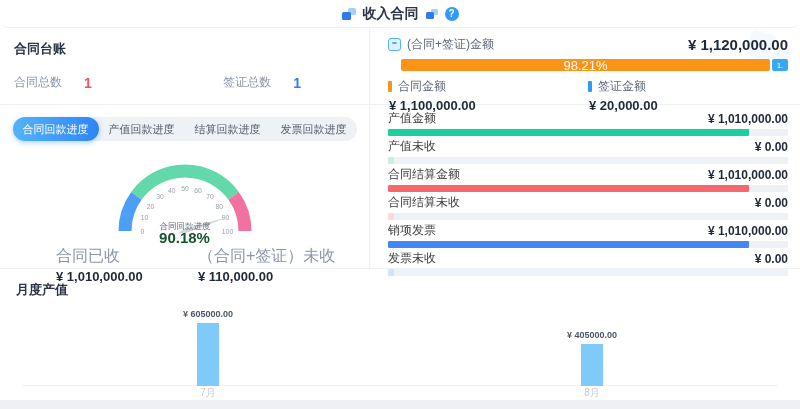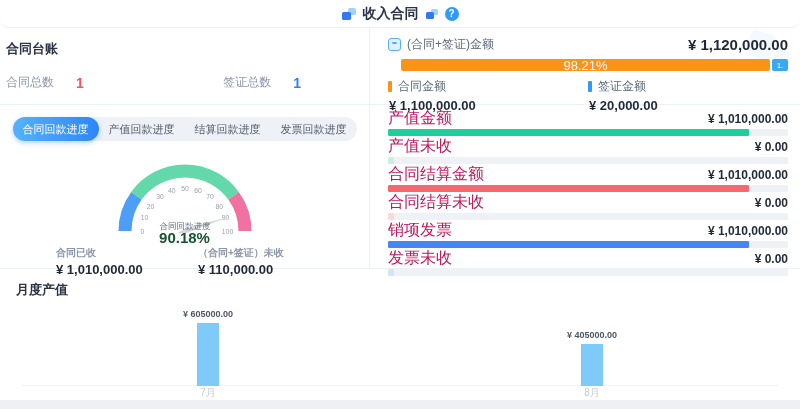--- a/index.html
+++ b/index.html
@@ -18,41 +18,41 @@
   .doc-ic.small .sq-f { width:8px; height:7px; }
   .page-title { font-size:14px; font-weight:bold; color:#2b3346; }
   .help-ic { width:14px; height:14px; border-radius:50%; background:#2f9bf6; color:#fff; font-size:10px; font-weight:bold; display:flex; align-items:center; justify-content:center; cursor:pointer; }
 
   
   .main { display:flex; height:240px; }
   .left { width:393px; border-right:1px solid #edf0f4; }
   .right { flex:1; position:relative; }
 
   
-  .ledger-head { height:77px; padding:12px 14px 0 6px; border-bottom:1px solid #edf0f4; }
+  .ledger-head { height:77px; padding:12px 14px 0 14px; border-bottom:1px solid #edf0f4; }
   .sec-title { font-size:13px; font-weight:bold; color:#2b3346; }
   .stats-row { display:flex; margin-top:16px; align-items:center; }
   .stat { display:flex; align-items:center; gap:22px; }
   .stat + .stat { margin-left:auto; margin-right:54px; }
   .stat .lb { font-size:12px; color:#8c96a9; }
   .stat .vl { font-size:14px; font-weight:bold; }
 
   
   .tabs-wrap { display:flex; justify-content:center; margin-top:12px; }
   .tabs { display:flex; background:#eef1f6; border-radius:13px; align-items:center; }
   .tab { font-size:11px; color:#55606e; padding:0 10px; height:24px; line-height:24px; cursor:pointer; white-space:nowrap; }
   .tab.active { background:linear-gradient(90deg,#55b2f9,#2e86f6); color:#fff; border-radius:13px; box-shadow:0 2px 5px rgba(47,134,246,.35); }
 
   
   .gauge-wrap { display:flex; justify-content:center; margin-top:2px; }
   .gauge-pct { text-align:center; font-size:15px; font-weight:bold; color:#14532d; margin-top:-14px; }
   .gauge-foot { display:flex; margin-top:0px; padding-left:56px; }
   .gfoot { width:140px; }
   .gfoot + .gfoot { margin-left:2px; }
-  .gfoot .lb { font-size:10px; color:#8c96a9; white-space:nowrap;font-weight:bold; }
+  .gfoot .lb { font-size:16px; color:#8c96a9; white-space:nowrap; }
   .gfoot .vl { font-size:13px; font-weight:bold; color:#1f2937; margin-top:2px; }
 
   
   .summary { height:77px; padding:8px 12px 0 18px; border-bottom:1px solid #edf0f4; position:relative; }
   .sum-row1 { display:flex; align-items:center; }
   .sum-ic { width:13px; height:13px; border-radius:3px; border:1.5px solid #59b0f8; background:#dff0fe; position:relative; }
   .sum-ic::after { content:""; position:absolute; left:3px; top:3px; right:3px; height:2px; background:#59b0f8; border-radius:1px; }
   .sum-label { font-size:12px; color:#5f6b7d; margin-left:6px; }
   .sum-total { margin-left:auto; font-size:15px; font-weight:bold; color:#1f2937; }
   .sum-bar { display:flex; gap:2px; margin-top:6px; height:12px; }
@@ -63,21 +63,21 @@
   .leg-col { width:200px; }
   .leg-top { display:flex; align-items:center; gap:6px; }
   .leg-mark { width:4px; height:11px; border-radius:1px; }
   .leg-lb { font-size:12px; color:#5f6b7d; }
   .leg-vl { font-size:13px; font-weight:bold; color:#1f2937; margin-top:3px; margin-left:1px; }
 
   
   .metrics { padding:7px 12px 0 18px; }
   .mrow { margin-bottom:4px; }
   .mrow .top { display:flex; align-items:center; height:13px; margin-bottom:4px; }
-  .mrow .lb { font-size:16px; color:#be185d; }
+  .mrow .lb { font-size:12px; color:#404040; }
   .mrow .vl { margin-left:auto; font-size:12px; font-weight:bold; color:#1f2937; }
   .mtrack { height:7px; background:#eef1f6; border-radius:1px; overflow:hidden; }
   .mfill { height:100%; border-radius:1px; }
 
   
   .wm { position:absolute; background:#2f9bf6; opacity:0.06; border-radius:5px; }
   .wm1 { width:26px; height:26px; right:26px; top:4px; transform:rotate(18deg); }
   .wm2 { width:16px; height:16px; right:10px; top:22px; transform:rotate(-12deg); }
 
   

